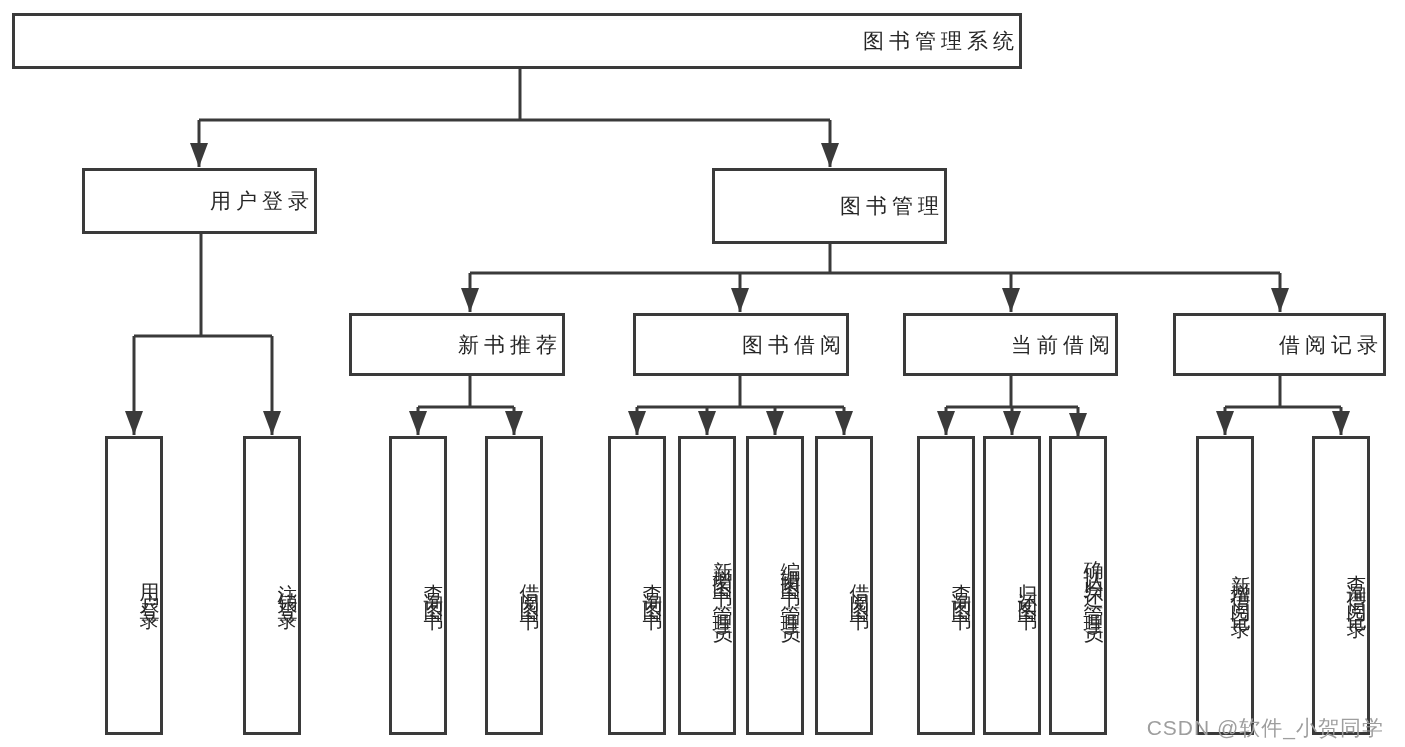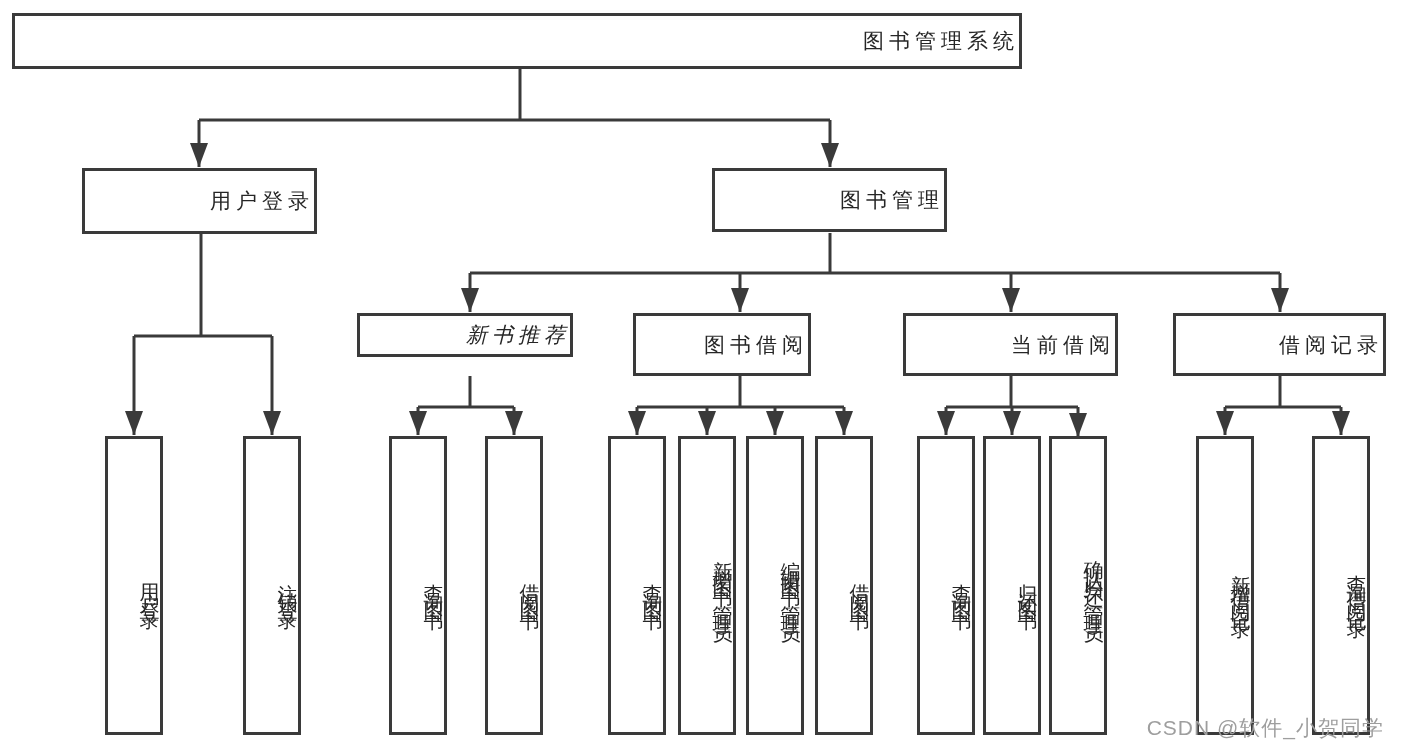--- a/index.html
+++ b/index.html
@@ -39,23 +39,23 @@
   .leaf span{
     writing-mode:vertical-rl;
     text-orientation:mixed;
     font-size:20px;
     letter-spacing:9px;
     line-height:1;
     color:var(--text);
   }
   .root-node{left:12px;top:13px;width:1010px;height:56px;}
   .n-user-login{left:82px;top:168px;width:235px;height:66px;}
-  .n-book-mgmt{left:712px;top:168px;width:235px;height:64px;}
-  .n-recommend{left:357px;top:313px;width:216px;height:44px;font-style:italic;}
-  .n-borrowing{left:633px;top:313px;width:178px;height:63px;padding-left:12px;}
+  .n-book-mgmt{left:712px;top:168px;width:235px;height:76px;}
+  .n-recommend{left:349px;top:313px;width:216px;height:63px;}
+  .n-borrowing{left:633px;top:313px;width:216px;height:63px;padding-left:12px;}
   .n-current{left:903px;top:313px;width:215px;height:63px;padding-left:44px;}
   .n-records{left:1173px;top:313px;width:213px;height:63px;}
   .leaf-1{left:105px;}
   .leaf-2{left:243px;}
   .leaf-3{left:389px;}
   .leaf-4{left:485px;}
   .leaf-5{left:608px;}
   .leaf-6{left:678px;}
   .leaf-7{left:746px;}
   .leaf-8{left:815px;}

